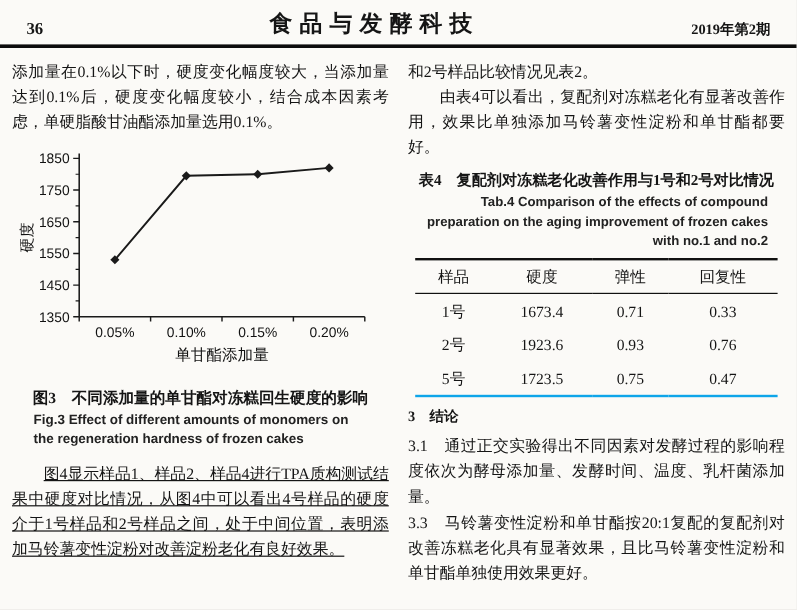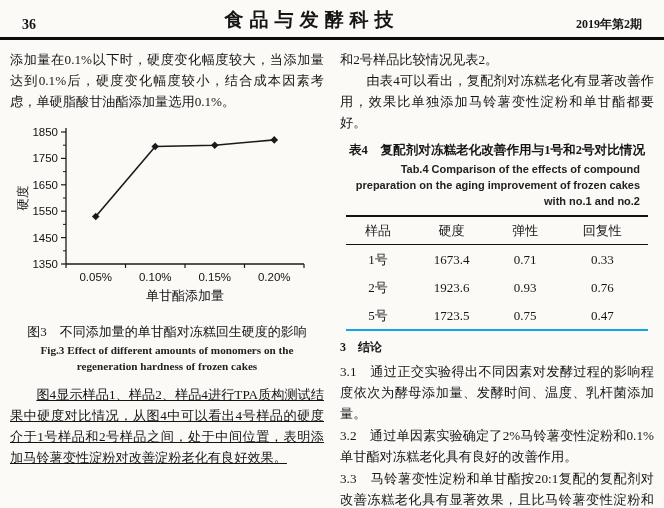--- a/index.html
+++ b/index.html
@@ -21,25 +21,25 @@
   }
   .issue{font-size:12px;font-weight:bold;}
   
   .columns{display:flex;padding:9px 10px 0 10px;gap:16px;}
   .col{width:50%;font-size:13.2px;line-height:21px;text-align:justify;}
   p{margin:0;}
   .indent{text-indent:2em;}
   
   .chart-wrap{margin:8px 0 2px 4px;}
   .fig-caption-zh{
-    text-align:center;font-weight:normal;font-size:13px;margin-top:4px;line-height:19px;
+    text-align:center;font-weight:bold;font-size:13px;margin-top:4px;line-height:19px;
   }
   .fig-caption-en{
-    text-align:center;font-weight:bold;font-size:11.2px;line-height:16px;
-    font-family:Liberation Serif, serif;
+    text-align:left;font-weight:bold;font-size:11.2px;line-height:16px;
+    font-family:Liberation Sans, sans-serif;
     padding:1px 18px 4px 18px;color:#222;
   }
   .para2{margin-top:6px;text-decoration:underline;}
   
   .tab-caption-zh{
     text-align:center;font-weight:bold;font-size:12.6px;margin-top:8px;line-height:19px;
   }
   .tab-caption-en{
     text-align:right;font-weight:bold;font-size:11px;line-height:16px;
     font-family:"Liberation Sans","DejaVu Sans",sans-serif;
@@ -152,18 +152,17 @@
             <td>5号</td>
             <td>1723.5</td>
             <td>0.75</td>
             <td>0.47</td>
           </tr>
         </tbody>
       </table>
 
       <div class="section-heading">3　结论</div>
       <p class="conclusion">3.1　通过正交实验得出不同因素对发酵过程的影响程度依次为酵母添加量、发酵时间、温度、乳杆菌添加量。</p>
-      <p class="conclusion">3.2　通过单因素实验确定了2%马铃薯变性淀粉和0.1%单甘酯对冻糕老化具有良好的改善作用。</p>
       <p class="conclusion">3.3　马铃薯变性淀粉和单甘酯按20:1复配的复配剂对改善冻糕老化具有显著效果，且比马铃薯变性淀粉和单甘酯单独使用效果更好。</p>
     </div>
 
   </div>
 </div>
 
 </body></html>

